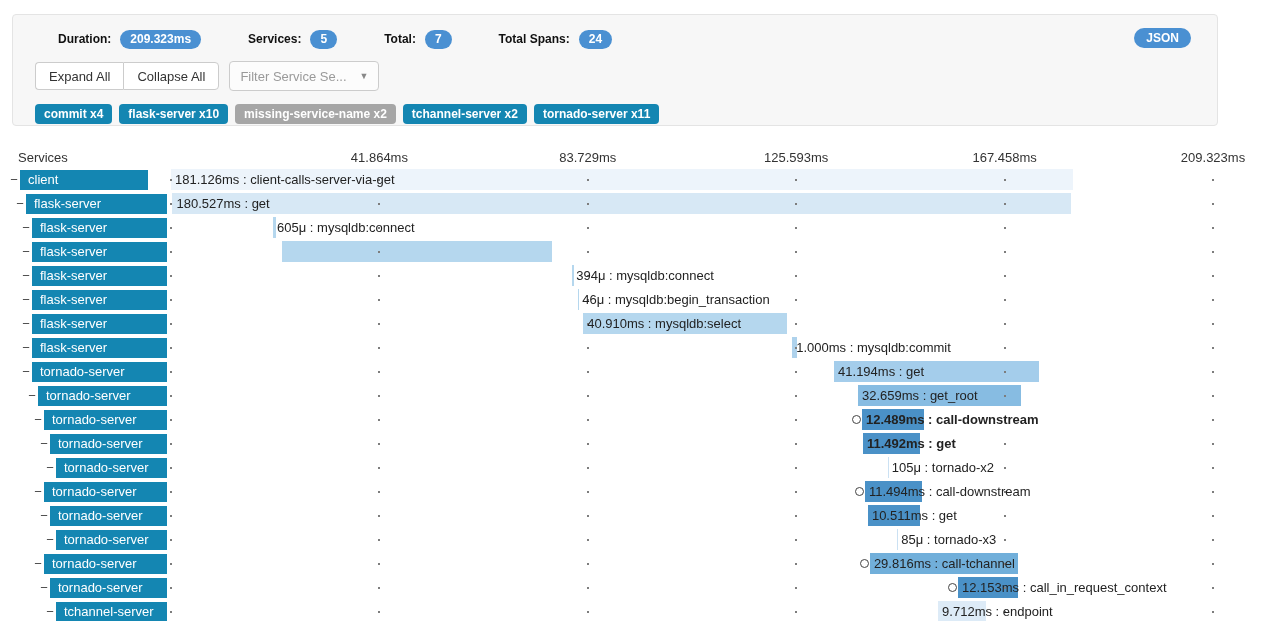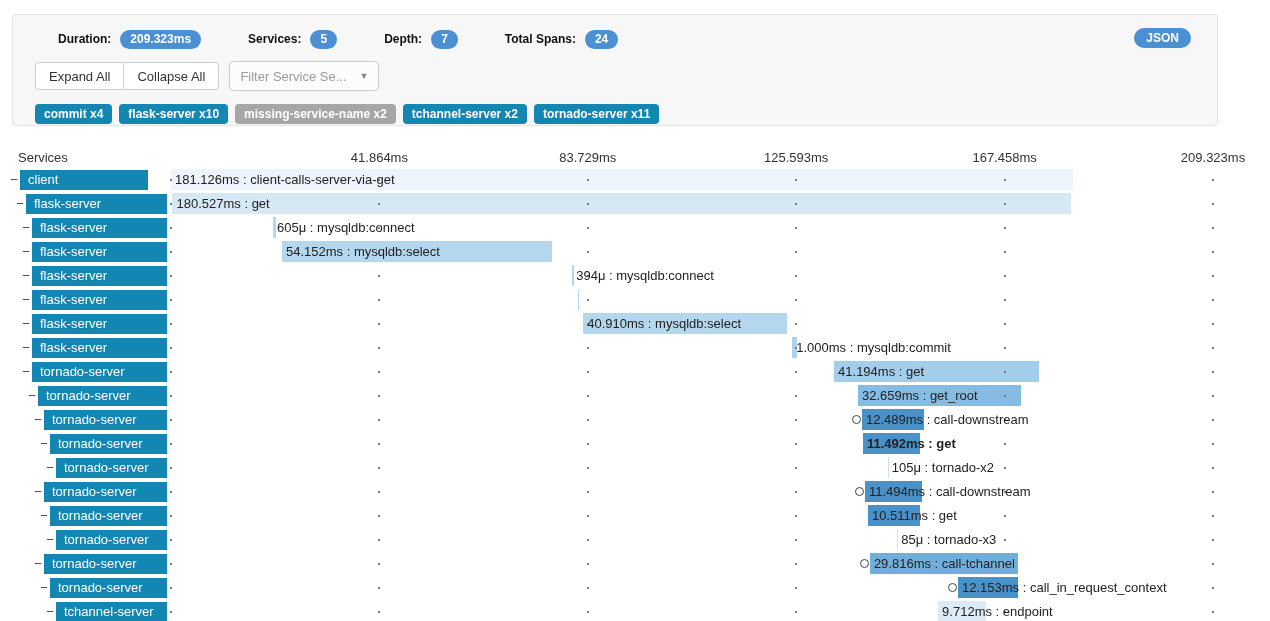--- a/index.html
+++ b/index.html
@@ -62,21 +62,21 @@
   <div class="stats-row">
     <div class="stat">
       <span class="stat-label">Duration:</span>
       <span class="badge">209.323ms</span>
     </div>
     <div class="stat">
       <span class="stat-label">Services:</span>
       <span class="badge">5</span>
     </div>
     <div class="stat">
-      <span class="stat-label">Depth:</span>
+      <span class="stat-label">Total:</span>
       <span class="badge">7</span>
     </div>
     <div class="stat">
       <span class="stat-label">Total Spans:</span>
       <span class="badge">24</span>
     </div>
     <button class="json-btn">JSON</button>
   </div>
   <div class="btns-row">
     <div class="btn-group">
@@ -155,21 +155,20 @@
         <span class="toggle" style="left: 21px;">−</span>
         <div class="svc-box" style="left: 32px; width: 135px;">flask-server</div>
         <div class="tl">
           <div class="bar" style="left: 10.6534%; width: 25.8701%; background: rgb(181, 215, 238);"></div>
           <div class="dot" style="left: calc(0% - 1px);"></div>
           <div class="dot" style="left: calc(20% - 1px);"></div>
           <div class="dot" style="left: calc(40% - 1px);"></div>
           <div class="dot" style="left: calc(60% - 1px);"></div>
           <div class="dot" style="left: calc(80% - 1px);"></div>
           <div class="dot" style="left: calc(100% - 1px);"></div>
-          <span class="span-label" style="left: calc(10.6534% + 4px);">54.152ms : mysqldb:select</span>
         </div>
       </div>
       <div class="trace-row">
         <span class="toggle" style="left: 21px;">−</span>
         <div class="svc-box" style="left: 32px; width: 135px;">flask-server</div>
         <div class="tl">
           <div class="bar" style="left: 38.5051%; width: 0.188226%; background: rgb(181, 215, 238);"></div>
           <div class="dot" style="left: calc(0% - 1px);"></div>
           <div class="dot" style="left: calc(20% - 1px);"></div>
           <div class="dot" style="left: calc(40% - 1px);"></div>
@@ -183,20 +182,21 @@
         <span class="toggle" style="left: 21px;">−</span>
         <div class="svc-box" style="left: 32px; width: 135px;">flask-server</div>
         <div class="tl">
           <div class="bar" style="left: 39.0784%; width: 0.0219756%; background: rgb(181, 215, 238);"></div>
           <div class="dot" style="left: calc(0% - 1px);"></div>
           <div class="dot" style="left: calc(20% - 1px);"></div>
           <div class="dot" style="left: calc(40% - 1px);"></div>
           <div class="dot" style="left: calc(60% - 1px);"></div>
           <div class="dot" style="left: calc(80% - 1px);"></div>
           <div class="dot" style="left: calc(100% - 1px);"></div>
+          <span class="span-label" style="left: calc(39.0784% + 4px);">46μ : mysqldb:begin_transaction</span>
         </div>
       </div>
       <div class="trace-row">
         <span class="toggle" style="left: 21px;">−</span>
         <div class="svc-box" style="left: 32px; width: 135px;">flask-server</div>
         <div class="tl">
           <div class="bar" style="left: 39.5561%; width: 19.544%; background: rgb(181, 215, 238);"></div>
           <div class="dot" style="left: calc(0% - 1px);"></div>
           <div class="dot" style="left: calc(20% - 1px);"></div>
           <div class="dot" style="left: calc(40% - 1px);"></div>
@@ -253,21 +253,21 @@
         <div class="svc-box" style="left: 44px; width: 123px;">tornado-server</div>
         <div class="tl">
           <div class="bar" style="left: 66.309%; width: 5.96638%; background: rgb(74, 145, 199);"></div>
           <div class="dot" style="left: calc(0% - 1px);"></div>
           <div class="dot" style="left: calc(20% - 1px);"></div>
           <div class="dot" style="left: calc(40% - 1px);"></div>
           <div class="dot" style="left: calc(60% - 1px);"></div>
           <div class="dot" style="left: calc(80% - 1px);"></div>
           <div class="dot" style="left: calc(100% - 1px);"></div>
           <div class="ann-circle" style="left: calc(66.309% - 10px);"></div>
-          <span class="span-label" style="left: calc(66.309% + 4px);">12.489ms : call-downstream</span>
+          <span class="span-label" style="left: calc(66.309% + 4px); font-weight: bold;">12.489ms : call-downstream</span>
         </div>
       </div>
       <div class="trace-row">
         <span class="toggle" style="left: 39px;">−</span>
         <div class="svc-box" style="left: 50px; width: 117px;">tornado-server</div>
         <div class="tl">
           <div class="bar" style="left: 66.4046%; width: 5.49008%; background: rgb(74, 145, 199);"></div>
           <div class="dot" style="left: calc(0% - 1px);"></div>
           <div class="dot" style="left: calc(20% - 1px);"></div>
           <div class="dot" style="left: calc(40% - 1px);"></div>

